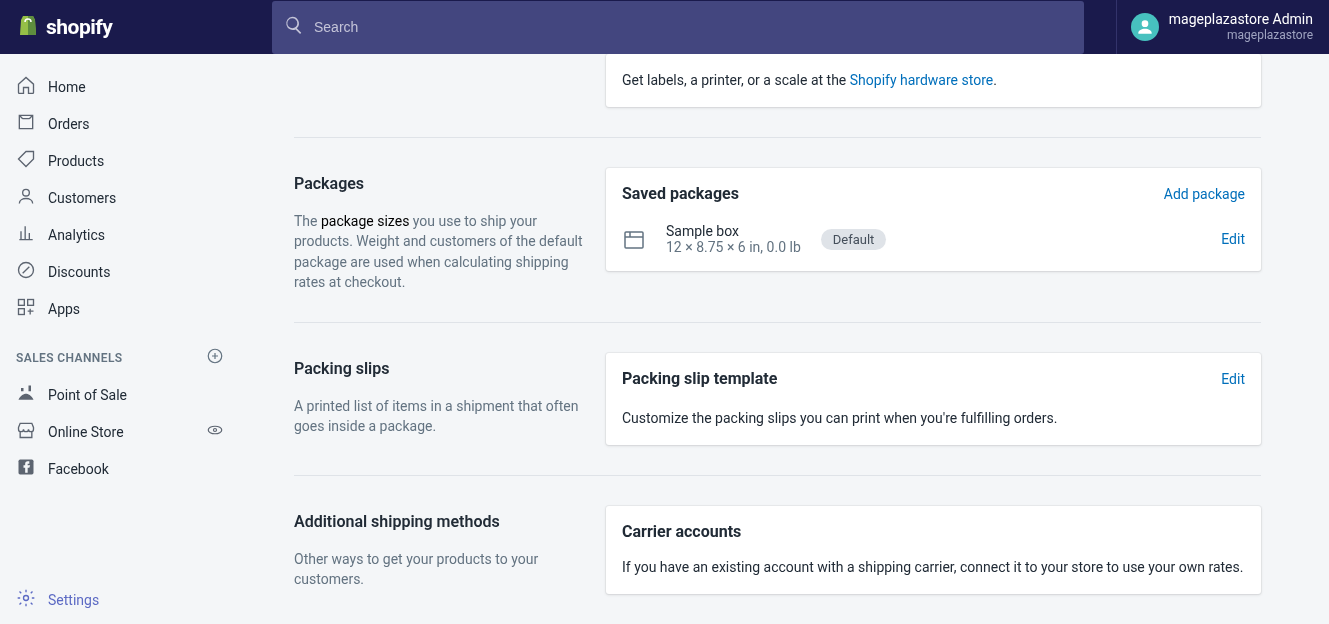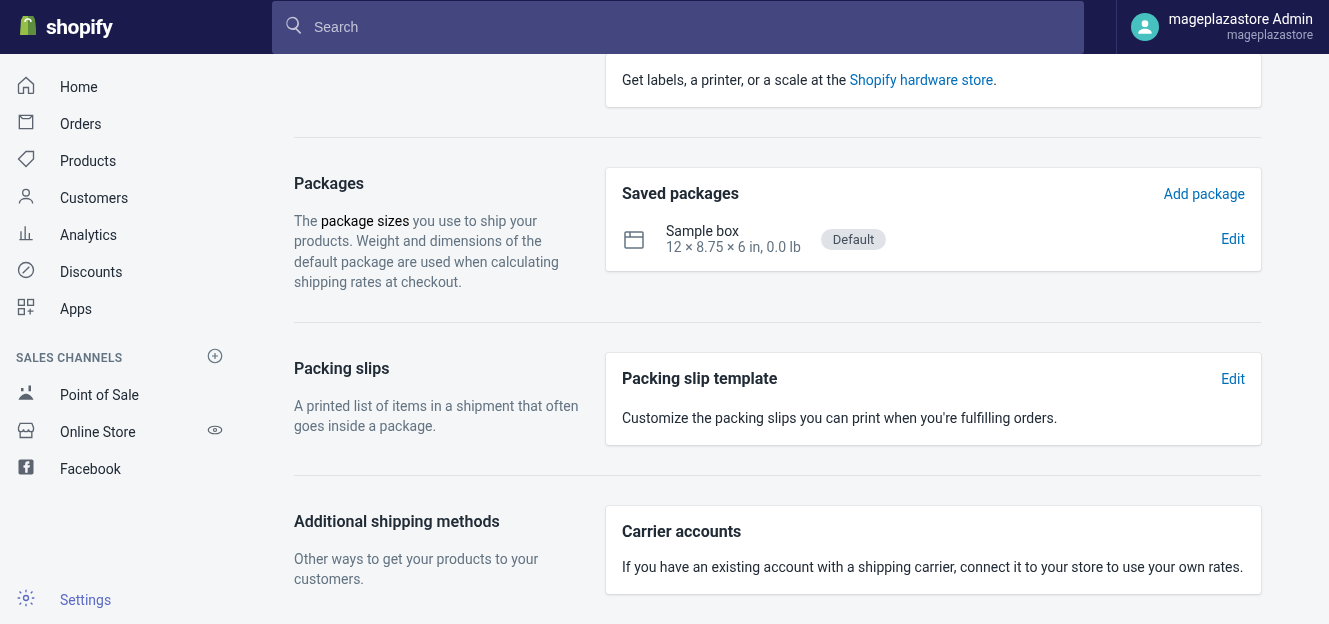--- a/index.html
+++ b/index.html
@@ -16,21 +16,21 @@
 .topbar-right { border-left: 1px solid #33336b; height: 100%; display: flex; align-items: center; padding: 0 16px 0 14px; gap: 10px; }
 .avatar { width: 28px; height: 28px; border-radius: 50%; background: #47c1bf; display: flex; align-items: center; justify-content: center; }
 .avatar svg { width: 20px; height: 20px; fill: #fff; }
 .user-texts { line-height: 1.2; }
 .user-name { color: #fff; font-size: 14px; }
 .user-sub { color: #9fa3c0; font-size: 12px; text-align: right; }
 
 .page { display: flex; height: calc(100% - 54px); }
 .sidebar { width: 240px; background: #f4f6f8; display: flex; flex-direction: column; border-right: 0; }
 .nav-list { padding-top: 14px; }
-.nav-item { display: flex; align-items: center; gap: 24px; padding: 7px 16px; font-size: 14px; color: #212b36; cursor: pointer; }
+.nav-item { display: flex; align-items: center; gap: 12px; padding: 7px 16px; font-size: 14px; color: #212b36; cursor: pointer; }
 .nav-item svg { width: 20px; height: 20px; fill: none; stroke: #5c6470; stroke-width: 1.6; }
 .nav-item.text-icon-fill svg { fill: #5c6470; stroke: none; }
 .nav-h { padding: 20px 16px 8px; font-size: 12px; color: #637381; letter-spacing: 0.4px; font-weight: 600; display: flex; align-items: center; justify-content: space-between; }
 .nav-h svg { width: 18px; height: 18px; fill: none; stroke: #637381; stroke-width: 1.6; cursor: pointer; }
 .nav-item .right-icon { margin-left: auto; }
 .nav-item .right-icon svg { width: 18px; height: 18px; }
 .sidebar-bottom { margin-top: auto; padding-bottom: 6px; }
 .nav-settings { color: #5c6ac4; }
 .nav-settings svg { stroke: #5c6ac4; }
 
@@ -198,21 +198,21 @@
             <span>Get labels, a printer, or a scale at the </span><a href="#">Shopify hardware store</a><span>.</span>
           </p>
         </div>
       </div>
     </div>
 
     <div class="section">
       <div class="section-side">
         <h2>Packages</h2>
         <p>
-          <span>The </span><a href="#">package sizes</a><span> you use to ship your products. Weight and dimensions of the default package are used when calculating shipping rates at checkout.</span>
+          <span>The </span><a href="#">package sizes</a><span> you use to ship your products. Weight and customers of the default package are used when calculating shipping rates at checkout.</span>
         </p>
       </div>
       <div class="section-body">
         <div class="card">
           <div class="card-head">
             <div class="card-title">Saved packages</div>
             <a href="#" class="card-link">Add package</a>
           </div>
           <div class="pkg-row">
             <span class="pkg-icon"><svg viewBox="0 0 24 24">

